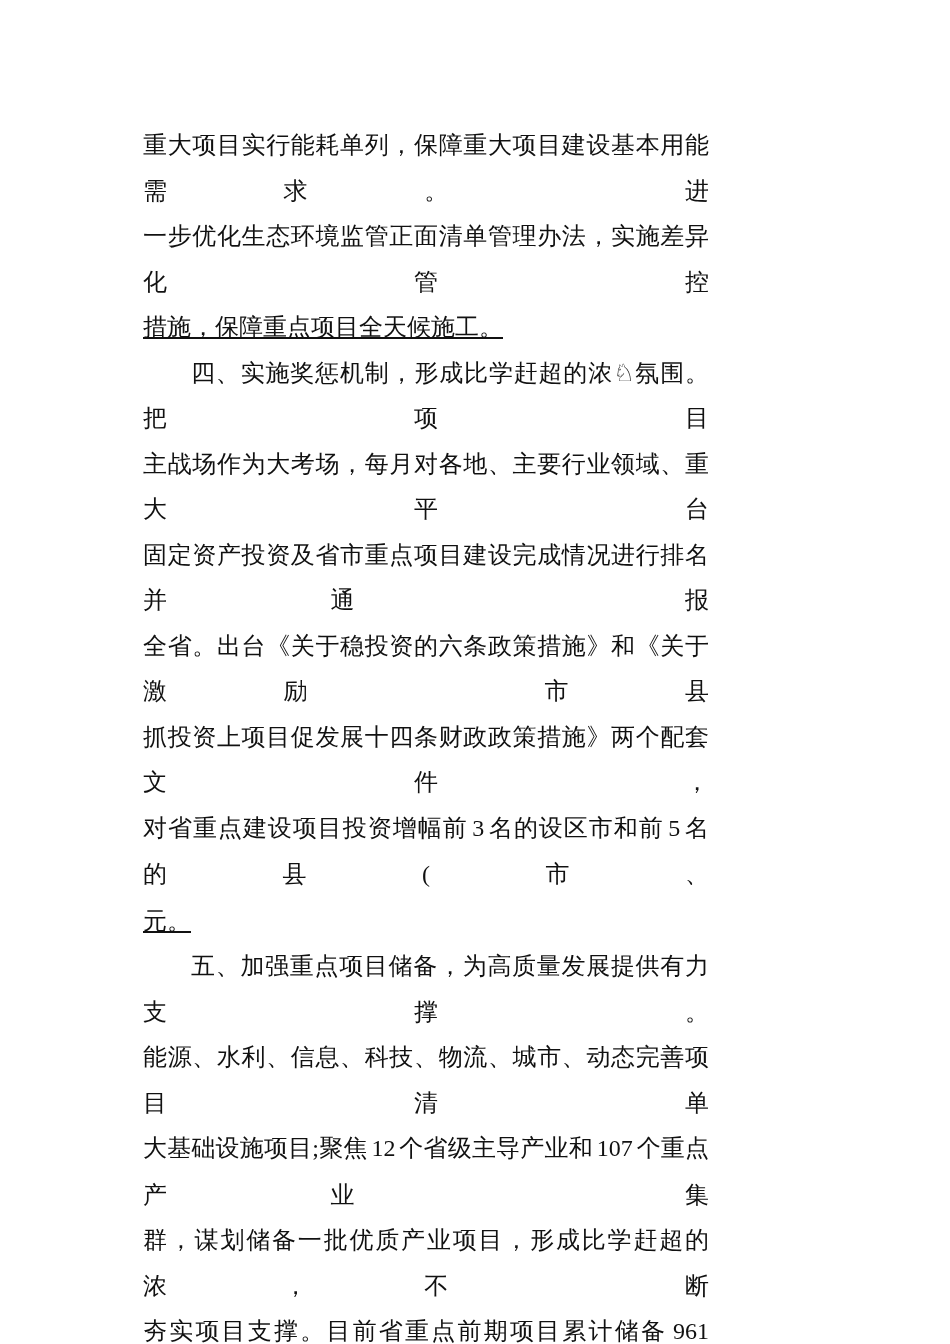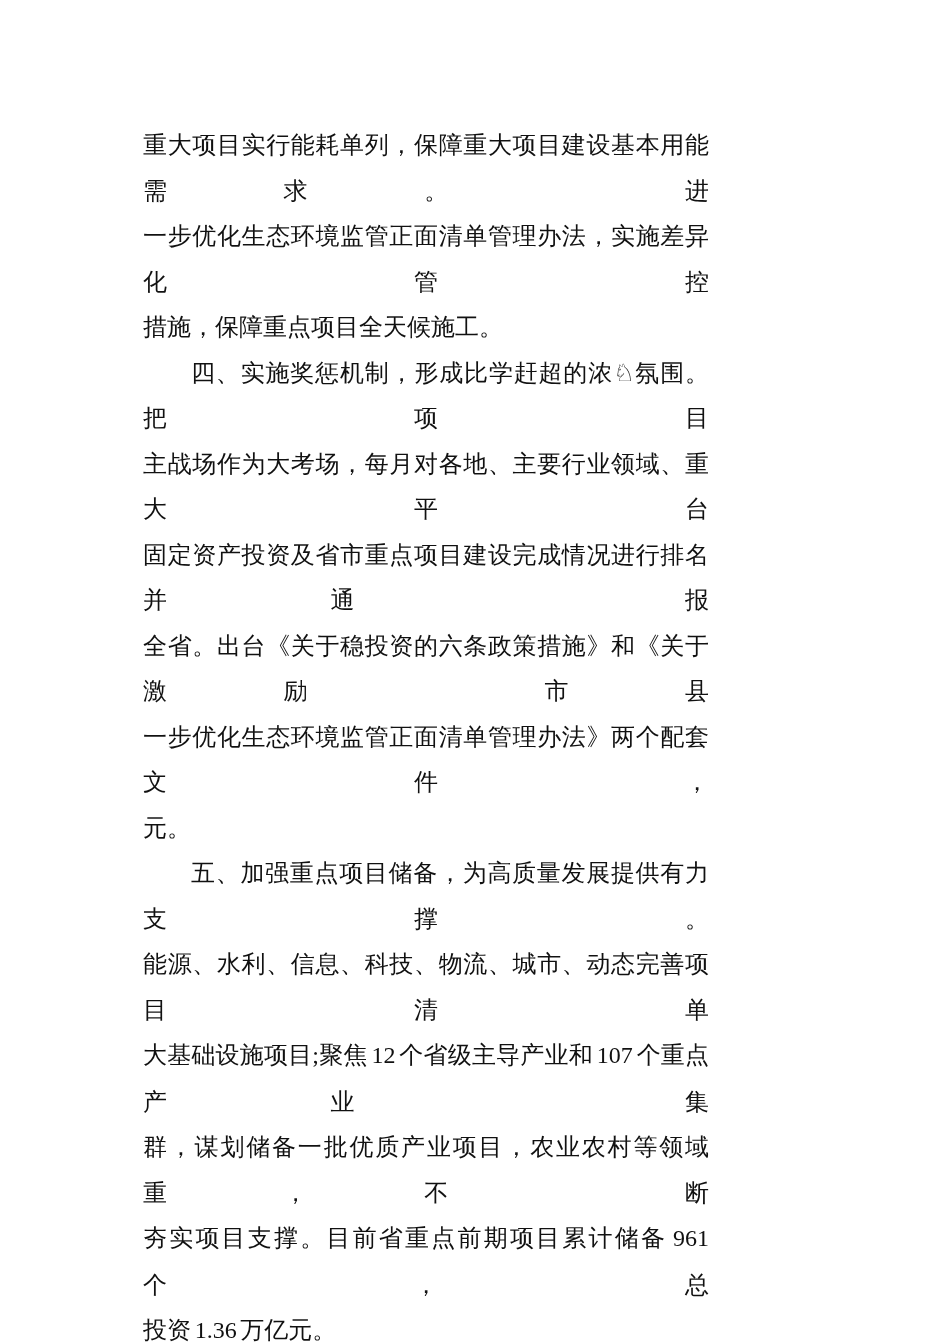--- a/index.html
+++ b/index.html
@@ -18,46 +18,47 @@
     line-height: 45.5px;
     color: #111111;
   }
   .para { margin: 0; }
   .line {
     text-align: justify;
     text-align-last: justify;
     word-spacing: -3px;
     white-space: normal;
   }
-  .line.last { text-align-last: left; }
+  .line.last { text-align-last: left; text-decoration: underline; }
   .line.indent { text-indent: 2em; }
   .num {
     font-family: "Liberation Serif", "DejaVu Serif", serif;
   }
 </style>
 </head>
 <body>
 
 <div class="page" style="background: rgb(255, 255, 255);">
   <div class="doc-body" style="color: rgb(17, 17, 17);">
       <div class="para">
         <div class="line">重大项目实行能耗单列，保障重大项目建设基本用能需求。 进</div>
         <div class="line">一步优化生态环境监管正面清单管理办法，实施差异化管控</div>
         <div class="line last">措施，保障重点项目全天候施工。</div>
       </div>
       <div class="para">
         <div class="line indent">四、实施奖惩机制，形成比学赶超的浓♘氛围。把项目</div>
         <div class="line">主战场作为大考场，每月对各地、主要行业领域、重大平台</div>
         <div class="line">固定资产投资及省市重点项目建设完成情况进行排名并通 报</div>
         <div class="line">全省。出台《关于稳投资的六条政策措施》和《关于激励 市县</div>
-        <div class="line">一步优化生态环境监管正面清单管理办法》两个配套文件，</div>
+        <div class="line">抓投资上项目促发展十四条财政政策措施》两个配套文件，</div>
+        <div class="line">对省重点建设项目投资增幅前 <span class="num">3</span> 名的设区市和前 <span class="num">5</span> 名的县<span class="num">(</span>市、</div>
         <div class="line last">元。</div>
       </div>
       <div class="para">
         <div class="line indent">五、加强重点项目储备，为高质量发展提供有力支撑。</div>
         <div class="line">能源、水利、信息、科技、物流、城市、动态完善项目清单</div>
         <div class="line">大基础设施项目<span class="num">;</span>聚焦 <span class="num">12</span> 个省级主导产业和 <span class="num">107</span> 个重点产业 集</div>
-        <div class="line">群，谋划储备一批优质产业项目，农业农村等领域重，不 断</div>
+        <div class="line">群，谋划储备一批优质产业项目，形成比学赶超的浓，不 断</div>
         <div class="line">夯实项目支撑。目前省重点前期项目累计储备 <span class="num">961</span> 个，总</div>
         <div class="line last">投资 <span class="num">1.36</span> 万亿元。</div>
       </div>
     </div>
 </div>
 
 </body></html>

